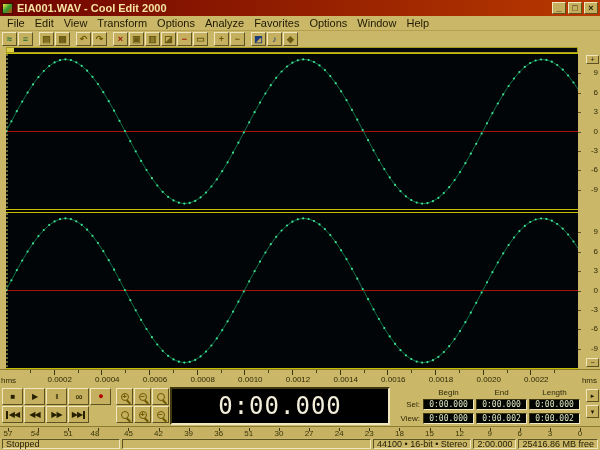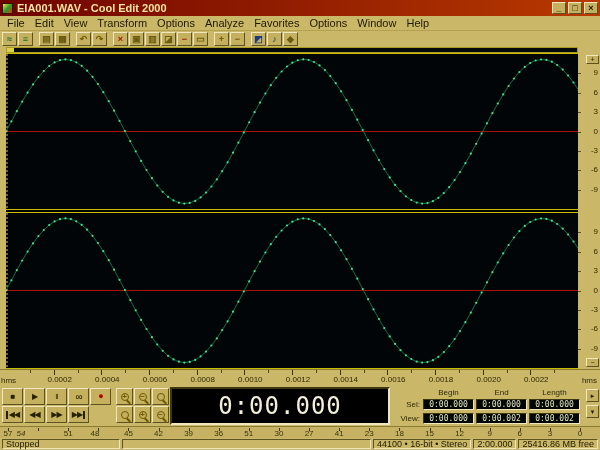--- a/index.html
+++ b/index.html
@@ -574,41 +574,41 @@
     <div id="selbtns">
       <div class="sb-btn raised">▸</div>
       <div class="sb-btn raised">▾</div>
     </div>
   </div>
 
   <div id="meter">
       <span class="m-tick" style="left: 8px;"></span>
       <span class="m-label" style="left: 8px;">57</span>
       <span class="m-tick" style="left: 38.1px;"></span>
-      <span class="m-label" style="left: 21px; font-style: italic;">54</span>
+      <span class="m-label" style="left: 35px; font-style: italic;">54</span>
       <span class="m-tick" style="left: 68.2px;"></span>
       <span class="m-label" style="left: 68.2px;">51</span>
       <span class="m-tick" style="left: 98.3px;"></span>
       <span class="m-label" style="left: 95px;">48</span>
       <span class="m-tick" style="left: 128.4px;"></span>
       <span class="m-label" style="left: 128.4px;">45</span>
       <span class="m-tick" style="left: 158.5px;"></span>
       <span class="m-label" style="left: 158.5px;">42</span>
       <span class="m-tick" style="left: 188.6px;"></span>
       <span class="m-label" style="left: 188.6px;">39</span>
       <span class="m-tick" style="left: 218.7px;"></span>
       <span class="m-label" style="left: 218.7px;">36</span>
       <span class="m-tick" style="left: 248.8px;"></span>
       <span class="m-label" style="left: 248.8px;">51</span>
       <span class="m-tick" style="left: 278.9px;"></span>
       <span class="m-label" style="left: 278.9px;">30</span>
       <span class="m-tick" style="left: 309.1px;"></span>
       <span class="m-label" style="left: 309.1px;">27</span>
       <span class="m-tick" style="left: 339.2px;"></span>
-      <span class="m-label" style="left: 339.2px;">41</span>
+      <span class="m-label" style="left: 339.2px;">24</span>
       <span class="m-tick" style="left: 369.3px;"></span>
       <span class="m-label" style="left: 369.3px;">23</span>
       <span class="m-tick" style="left: 399.4px;"></span>
       <span class="m-label" style="left: 399.4px;">18</span>
       <span class="m-tick" style="left: 429.5px;"></span>
       <span class="m-label" style="left: 429.5px;">15</span>
       <span class="m-tick" style="left: 459.6px;"></span>
       <span class="m-label" style="left: 459.6px;">12</span>
       <span class="m-tick" style="left: 489.7px;"></span>
       <span class="m-label" style="left: 489.7px;">9</span>

